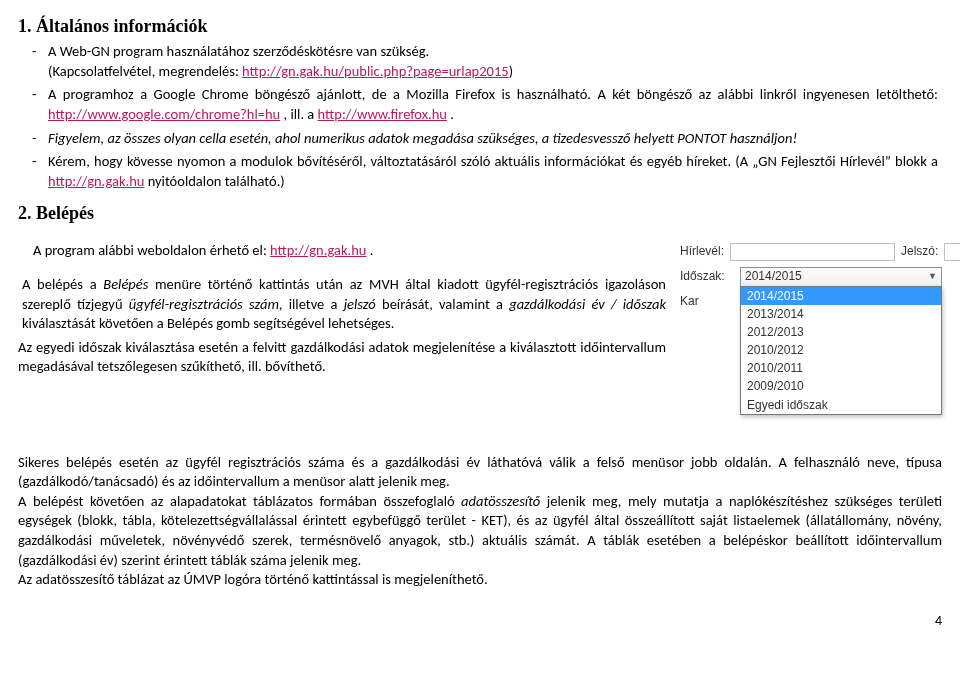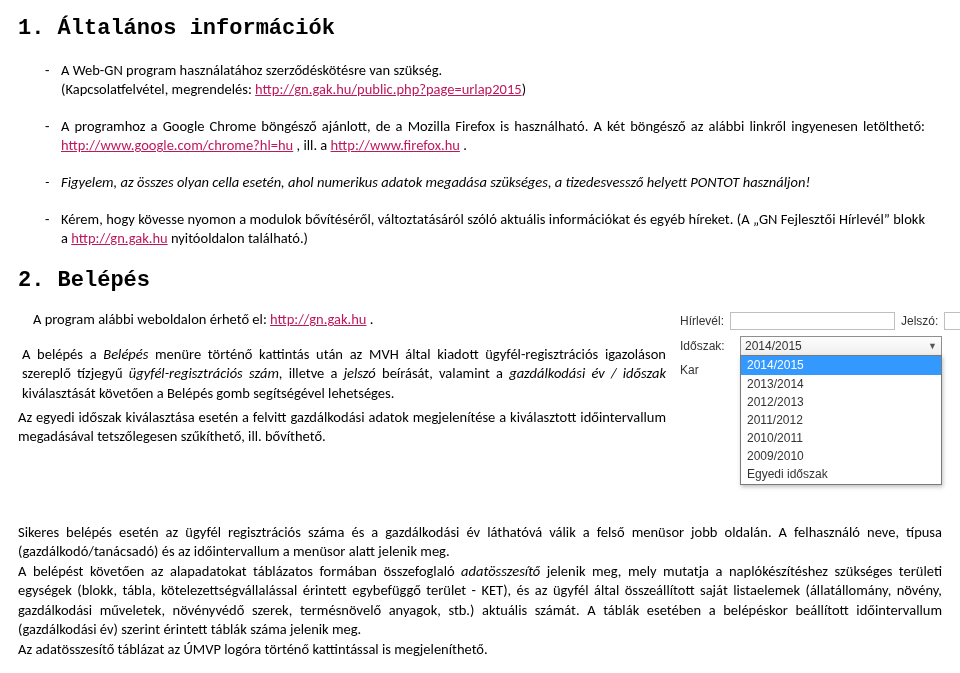--- a/index.html
+++ b/index.html
@@ -7,35 +7,35 @@
     font-size: 14.5px;
     color: #000;
     margin: 0;
     padding: 10px 18px;
     width: 960px;
     box-sizing: border-box;
     background: #fff;
     line-height: 1.35;
   }
   h2.section-heading {
-    font-family: Liberation Mono, monospace;
-    font-size: 22px;
+    font-family: Liberation Serif, serif;
+    font-size: 18px;
     font-weight: bold;
     margin: 4px 0 4px 0;
   }
   ul.dash {
     list-style: none;
     padding: 0;
     margin: 0 0 10px 0;
   }
   ul.dash > li {
     position: relative;
     padding-left: 26px;
     text-align: justify;
-    margin: 17px;
+    margin: 4px;
   }
   ul.dash > li::before {
     content: "-";
     position: absolute;
     left: 10px;
     top: 0;
   }
   a.link { color: #be185d; text-decoration: underline; }
   .italic { font-style: italic; }
   .justify { text-align: justify; }
@@ -148,21 +148,21 @@
       <span class="lbl half-label">Időszak:</span>
       <div class="dd-wrap">
         <div class="dd-sel">
           <span>2014/2015</span>
           <span class="chev">▼</span>
         </div>
         <div class="dd-list">
           <div class="opt hl">2014/2015</div>
           <div class="opt">2013/2014</div>
           <div class="opt">2012/2013</div>
-          <div class="opt">2011/2012</div>
+          <div class="opt">2010/2012</div>
           <div class="opt">2010/2011</div>
           <div class="opt">2009/2010</div>
           <div class="opt">Egyedi időszak</div>
         </div>
       </div>
     </div>
     <div class="row">
       <span class="lbl half-label">Kar</span>
     </div>
     <div class="spacer-under-dropdown"></div>

